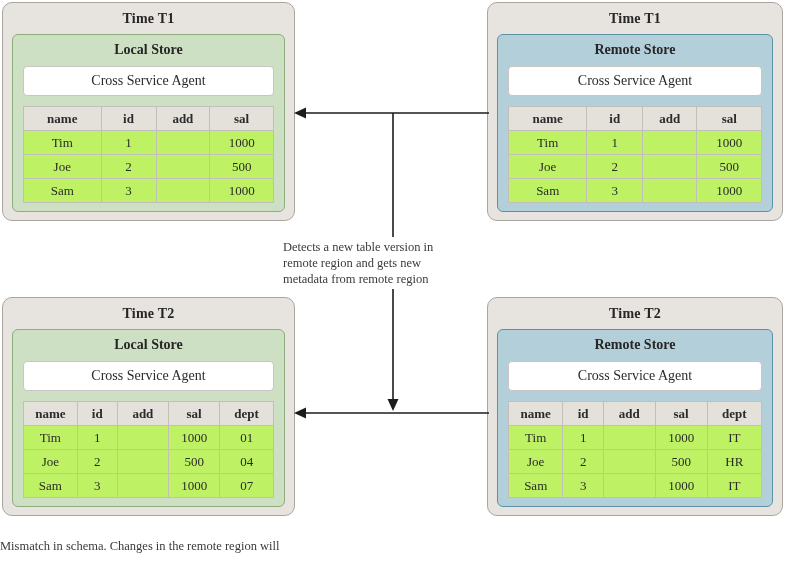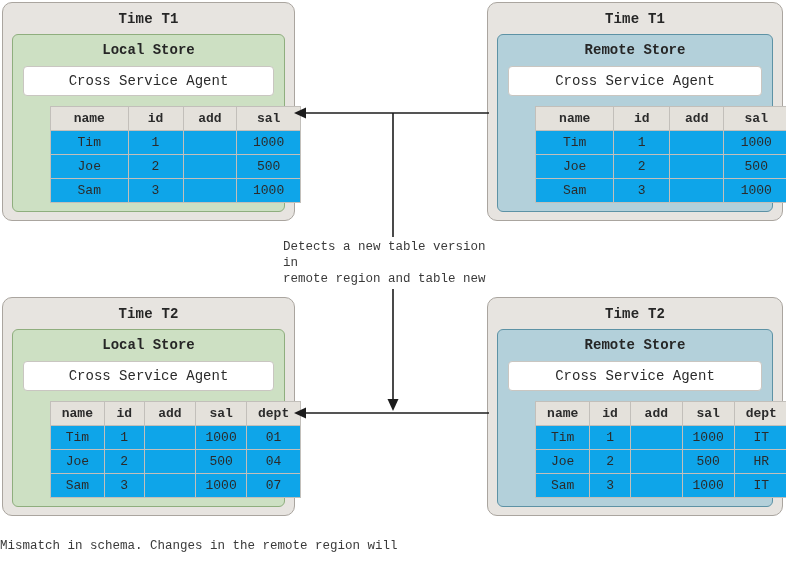--- a/index.html
+++ b/index.html
@@ -1,18 +1,18 @@
 <!DOCTYPE html>
 <html><head>
 <meta charset="utf-8">
 <style>
   html,body{margin:0;padding:0;background:#ffffff;}
   .stage{
     position:relative;width:786px;height:572px;overflow:hidden;
-    font-family:Liberation Mono, monospace;color:#2b2b2b;background:#ffffff;
+    font-family:Liberation Serif, serif;color:#2b2b2b;background:#ffffff;
   }
   .panel{
     position:absolute;box-sizing:border-box;
     background:#e7e4e0;border:1px solid #aaa59f;border-radius:10px;
   }
   #panel-0{left:2px;top:2px;width:293px;height:219px;}
   #panel-1{left:487px;top:2px;width:296px;height:219px;}
   #panel-2{left:2px;top:297px;width:293px;height:219px;}
   #panel-3{left:487px;top:297px;width:296px;height:219px;}
   .panel-title{
@@ -28,22 +28,22 @@
   .store-title{
     text-align:center;font-weight:bold;font-size:14px;line-height:16px;
     padding:7px 0 8px;color:#262626;
   }
   .agent-box{
     background:#ffffff;border:1px solid #c9c6c1;border-radius:4px;
     height:28px;line-height:28px;text-align:center;font-size:14px;
     margin:0 0 10px 0;color:#2b2b2b;
   }
   table.data-table{
-    width:100%;border-collapse:collapse;background:#0ea5e9;
-    table-layout:fixed;font-size:13px;margin-left:27px;
+    width:100%;border-collapse:collapse;background:#bef264;
+    table-layout:fixed;font-size:13px;
   }
   table.data-table th,table.data-table td{
     border:1px solid #c2bfba;text-align:center;padding:0;height:23px;
     overflow:hidden;white-space:nowrap;color:#2b2b2b;
   }
   table.data-table th{
     background:#e4e1db;font-weight:bold;font-size:13px;
   }
   .overlay{position:absolute;left:0;top:0;pointer-events:none;}
   .note{
@@ -253,20 +253,21 @@
     </g>
     <g fill="#1c1c1c" stroke="none">
       <polygon points="294,113 306,107.5 306,118.5"></polygon>
       <polygon points="294,413 306,407.5 306,418.5"></polygon>
       <polygon points="393,411 387.5,399 398.5,399"></polygon>
     </g>
   </svg>
 
   <div class="note" id="sync-note">
     <div>Detects a new table version in</div>
-    <div>remote region and table new</div>
+    <div>remote region and gets new</div>
+    <div>metadata from remote region</div>
   </div>
 
   <div class="note" id="mismatch-note">
     <div>Mismatch in schema. Changes in the remote region will</div>
   </div>
 
 </div>
 
 </body></html>

